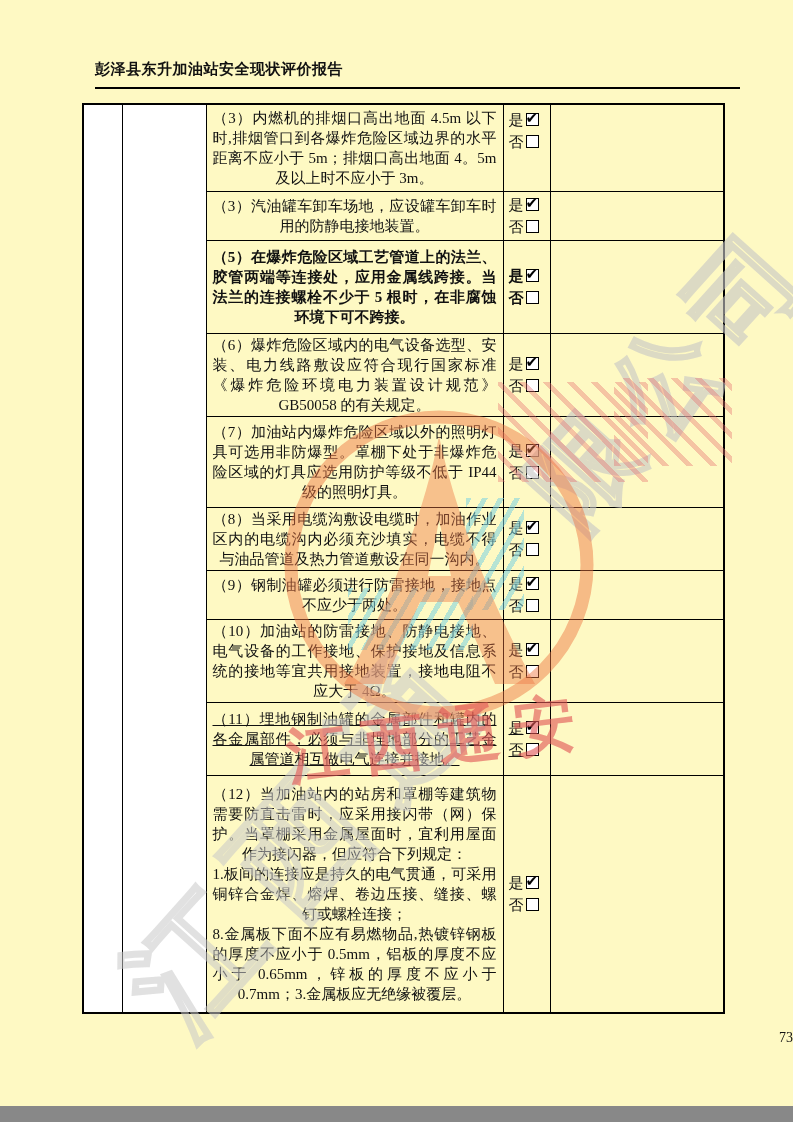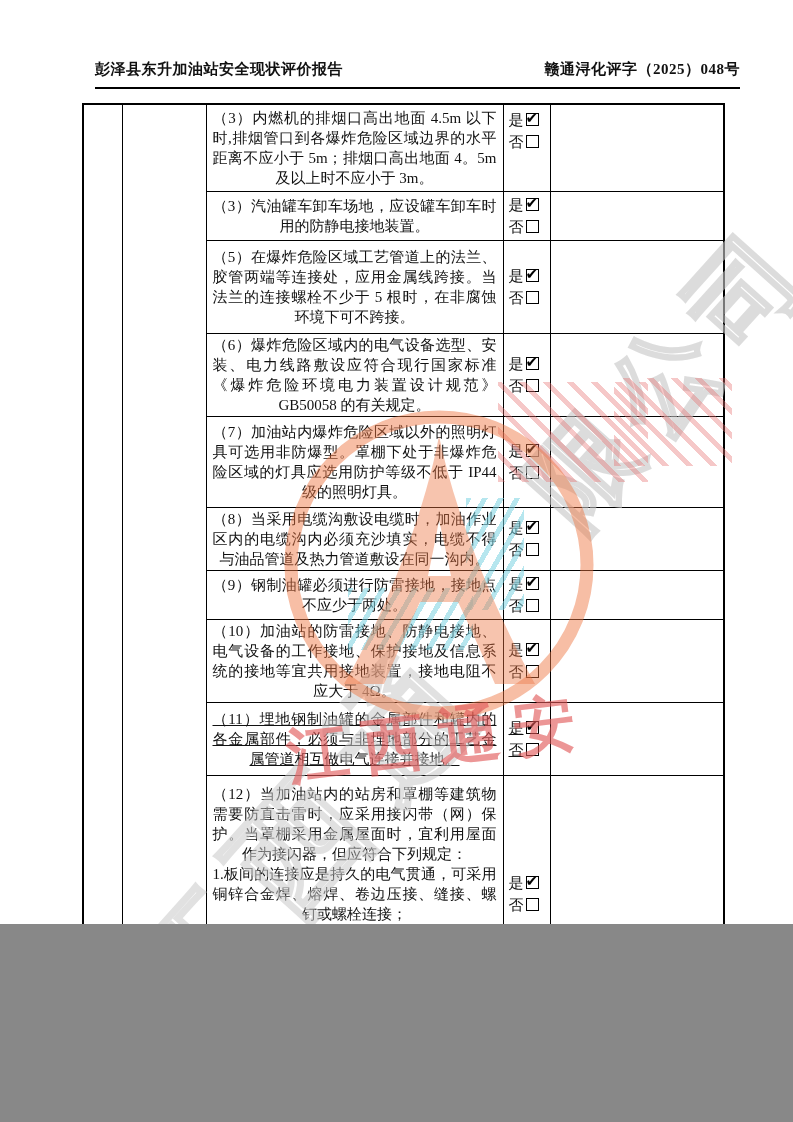--- a/index.html
+++ b/index.html
@@ -1,17 +1,17 @@
 <!DOCTYPE html>
 <html><head>
 <meta charset="utf-8">
 <style>
   html,body{margin:0;padding:0;background:#888;}
   .page{
-    position:relative;width:793px;height:924px;margin:0 auto;background:#ffffff;
+    position:relative;width:793px;height:1106px;margin:0 auto;background:#fef9c3;
     font-family:"Liberation Serif","DejaVu Serif",serif;color:#111;overflow:hidden;
   }
   
   .header{position:absolute;left:95px;top:60px;width:645px;display:flex;justify-content:space-between;align-items:flex-end;}
   .header .h-left{font-size:15px;font-weight:bold;letter-spacing:0.5px;}
   .header .h-right{font-size:15px;font-weight:bold;letter-spacing:0.5px;}
   .header-rule{position:absolute;left:95px;top:87px;width:645px;height:2px;background:#000;}
   
   table.checklist{
     position:absolute;left:82px;top:103px;width:641px;
@@ -69,21 +69,20 @@
   .wm-cyan.c1{left:348px;top:588px;width:125px;height:62px;}
   .wm-cyan.c2{left:466px;top:498px;width:58px;height:112px;}
 </style>
 </head>
 <body>
 
 <div class="page">
 
   <div class="header">
     <span class="h-left">彭泽县东升加油站安全现状评价报告</span>
-    <span class="h-right">赣通浔化评字（2025）048号</span>
   </div>
   <div class="header-rule"></div>
 
   <table class="checklist">
     <colgroup>
       <col style="width:39px">
         <col style="width:84px">
         <col style="width:297px">
         <col style="width:47px">
         <col style="width:174px">
@@ -104,21 +103,21 @@
         <tr style="height: 39px;">
           <td class="req">
             <div class="para">（3）汽油罐车卸车场地，应设罐车卸车时用的防静电接地装置。</div>
           </td>
           <td class="chk">
             <span class="cb-line"><span>是</span><span class="cb-box checked"></span></span>
             <span class="cb-line"><span>否</span><span class="cb-box"></span></span>
           </td>
           <td></td>
         </tr>
-        <tr style="height: 93px;">
+        <tr style="height: 93px; font-weight: bold;">
           <td class="req">
             <div class="para">（5）在爆炸危险区域工艺管道上的法兰、胶管两端等连接处，应用金属线跨接。当法兰的连接螺栓不少于 5 根时，在非腐蚀环境下可不跨接。</div>
           </td>
           <td class="chk">
             <span class="cb-line"><span>是</span><span class="cb-box checked"></span></span>
             <span class="cb-line"><span>否</span><span class="cb-box"></span></span>
           </td>
           <td></td>
         </tr>
         <tr style="height: 67px;">

